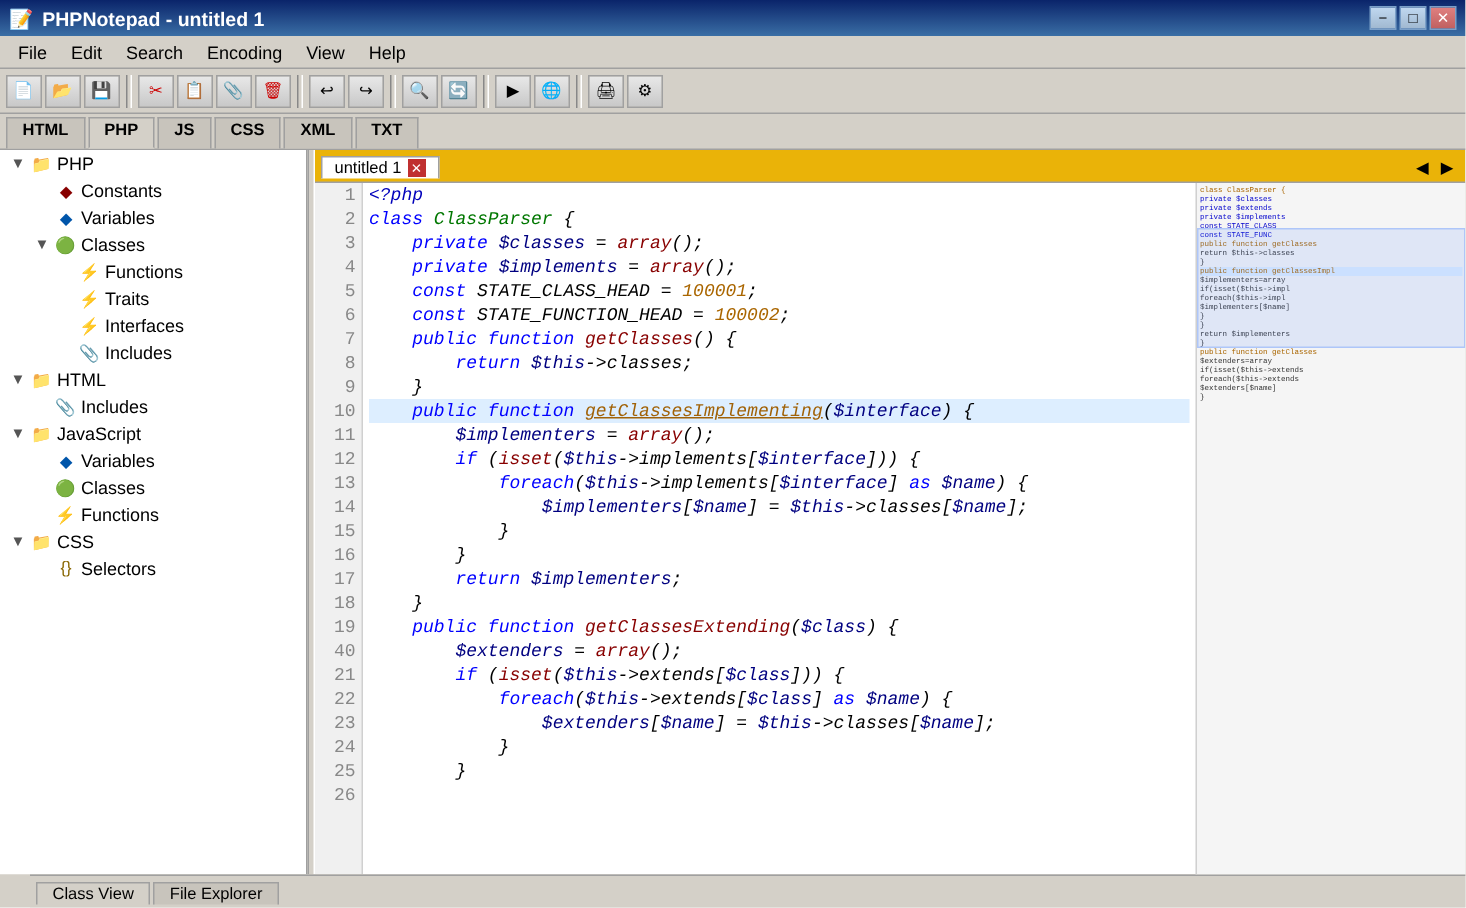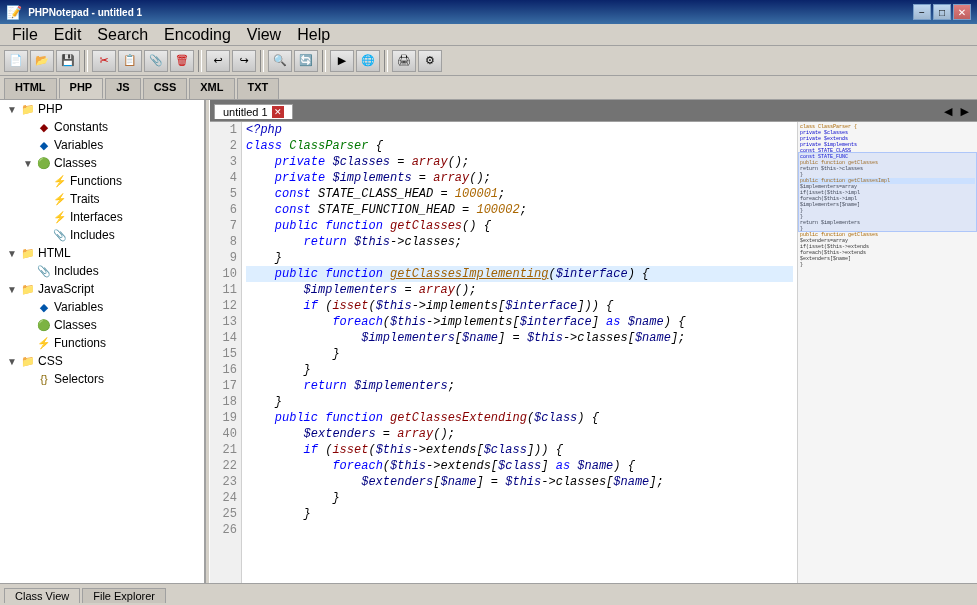--- a/index.html
+++ b/index.html
@@ -8,21 +8,21 @@
     
     .title-bar {
       background: linear-gradient(to bottom, #0a246a, #3a6ea5);
       color: white;
       padding: 4px 6px;
       display: flex;
       align-items: center;
       justify-content: space-between;
       height: 24px;
     }
-    .title-bar-title { font-size: 10px; font-weight: bold; }
+    .title-bar-title { font-size: 13px; font-weight: bold; }
     .title-bar-controls { display: flex; gap: 2px; }
     .title-btn {
       width: 18px; height: 16px;
       display: flex; align-items: center; justify-content: center;
       font-size: 10px; cursor: pointer; border: 1px solid #7a9fc8;
       background: linear-gradient(to bottom, #c0d8f0, #a0b8d0);
       color: #000;
     }
     .title-btn.close { background: linear-gradient(to bottom, #e08080, #c06060); color: white; }
 
@@ -30,21 +30,21 @@
     .menu-bar {
       background: #d4d0c8;
       display: flex;
       align-items: center;
       padding: 2px 4px;
       height: 22px;
       border-bottom: 1px solid #a0a0a0;
     }
     .menu-item {
       padding: 2px 8px;
-      font-size: 16px;
+      font-size: 12px;
       cursor: pointer;
     }
 
     
     .toolbar {
       background: #d4d0c8;
       display: flex;
       align-items: center;
       padding: 2px 4px;
       height: 30px;
@@ -114,21 +114,21 @@
 
     
     .code-area {
       flex: 1;
       display: flex;
       flex-direction: column;
       background: #fff;
       overflow: hidden;
     }
     .file-tabs {
-      background: #737373;
+      background: #eab308;
       display: flex;
       align-items: center;
       padding: 2px 4px 0;
       height: 22px;
       border-bottom: 1px solid #a0a0a0;
     }
     .file-tab {
       padding: 1px 8px;
       font-size: 11px;
       cursor: pointer;
@@ -221,20 +221,21 @@
     }
 
     
     .bottom-tabs {
       background: #d4d0c8;
       display: flex;
       align-items: center;
       padding: 1px 4px 0;
       height: 22px;
       border-top: 1px solid #a0a0a0;
+      margin-left: 20px;
     }
     .bottom-tab {
       padding: 1px 10px;
       font-size: 11px;
       cursor: pointer;
       border: 1px solid #a0a0a0;
       border-bottom: none;
       background: #c8c4bc;
       margin-right: 2px;
     }

